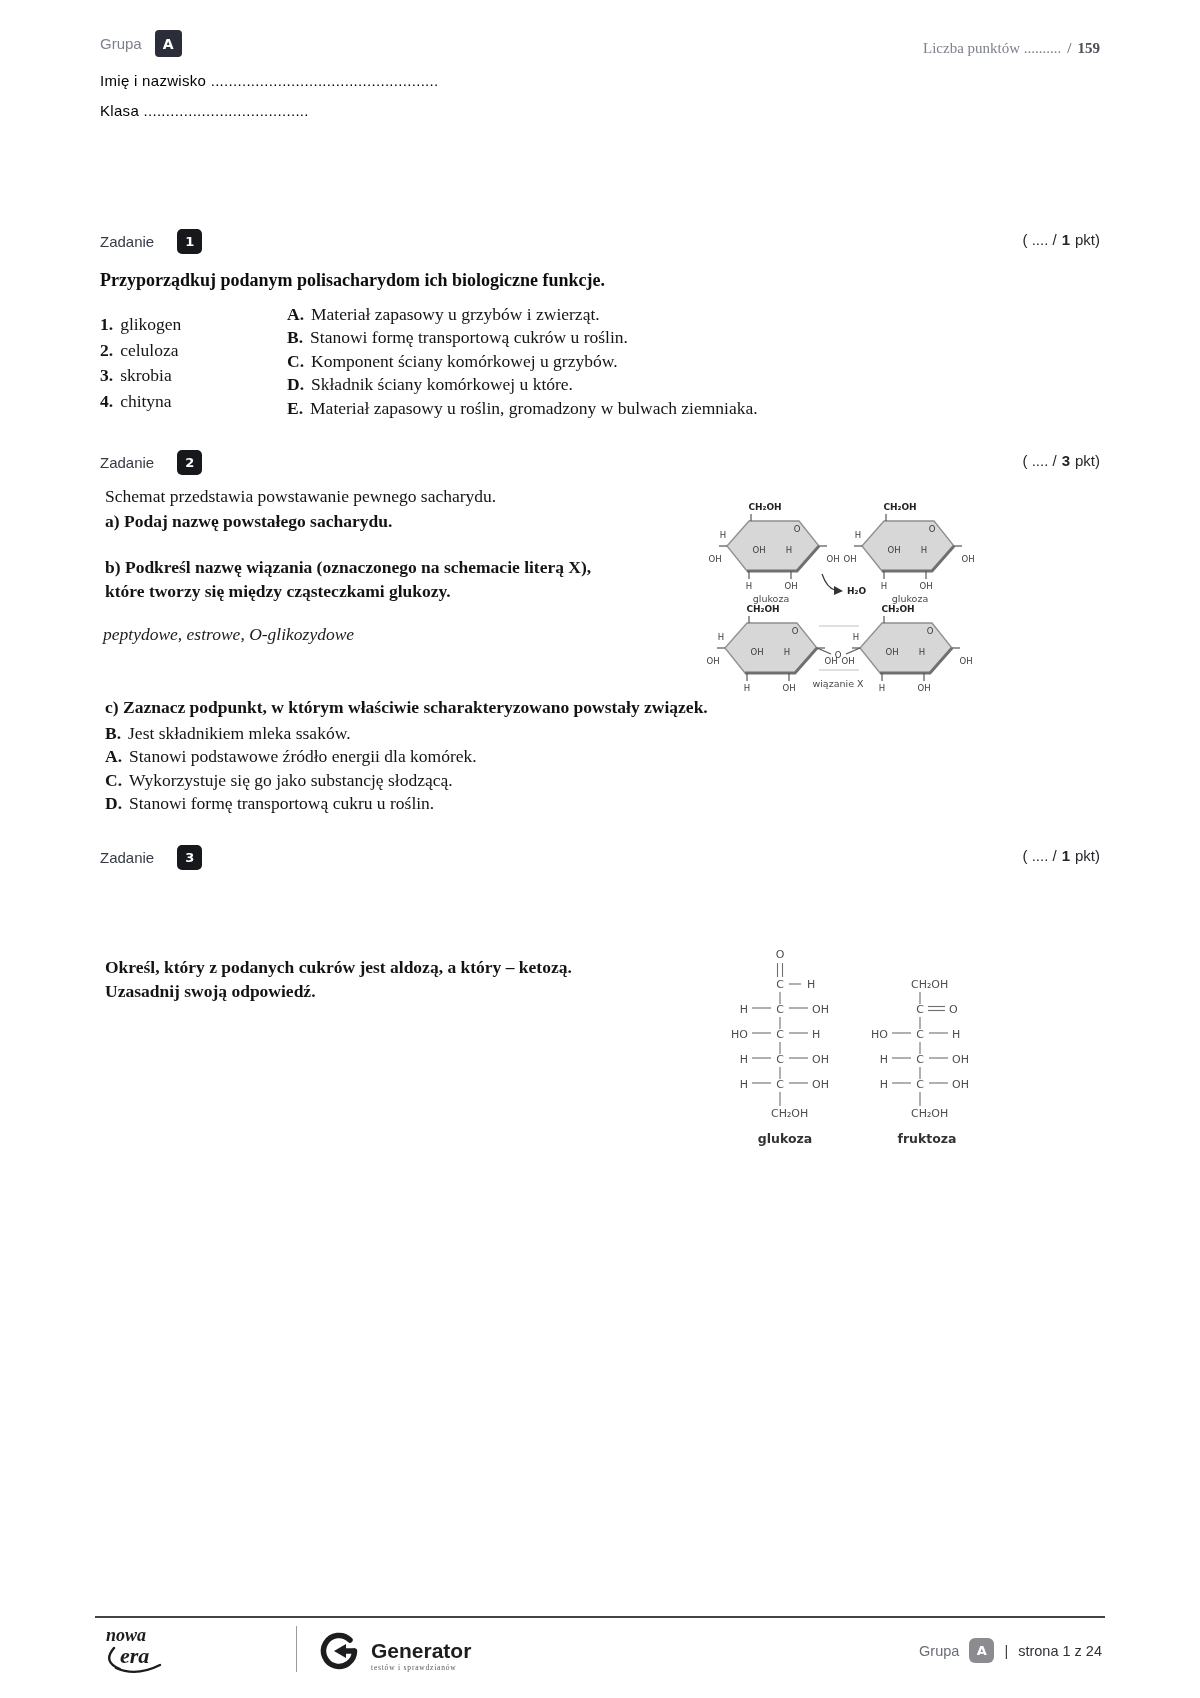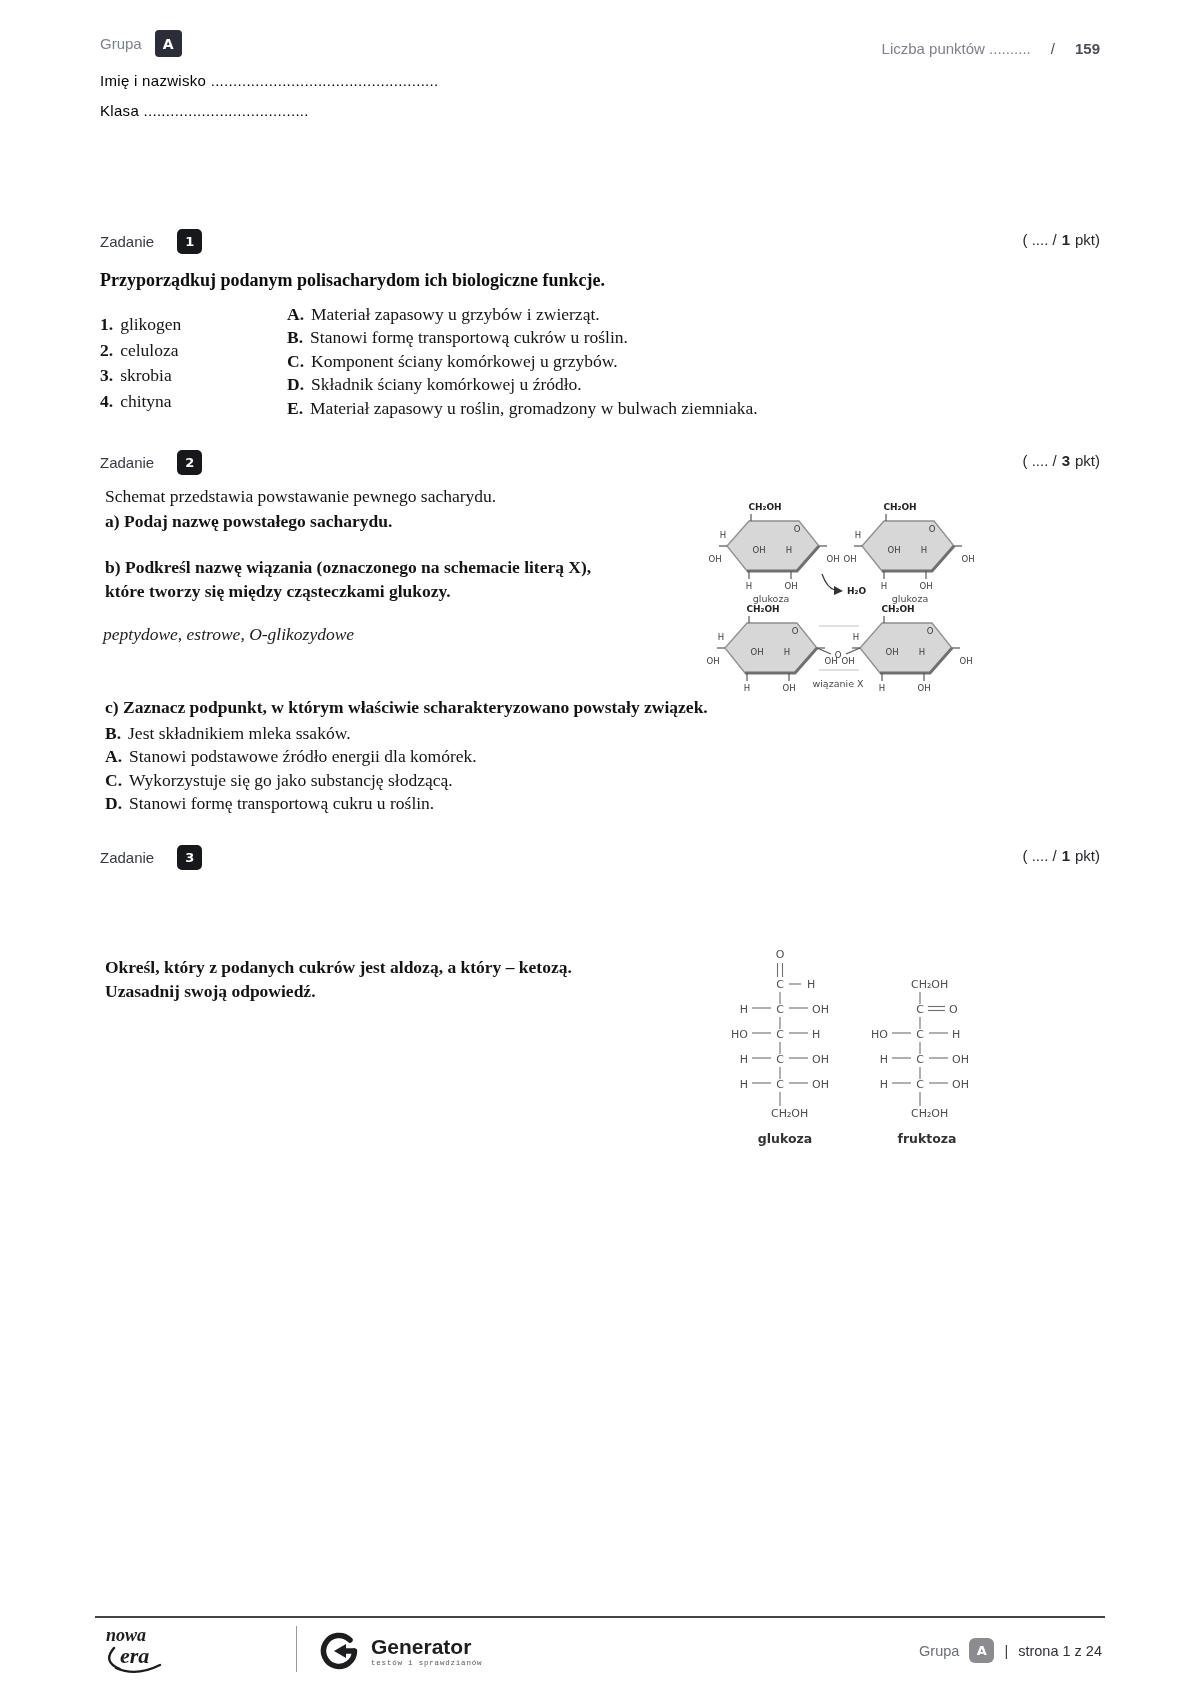--- a/index.html
+++ b/index.html
@@ -10,22 +10,22 @@
   
   .hdr-left{position:absolute;left:100px;top:30px}
   .hdr-row1{display:flex;align-items:center;gap:13px}
   .hdr-label{font-family:"Liberation Sans",sans-serif;font-size:15px;color:#7d818b}
   .grp-badge{width:27px;height:27px;background:#2b2e39;color:#fff;border-radius:4px;
              display:flex;align-items:center;justify-content:center;
              font-family:"DejaVu Sans",sans-serif;font-size:14px;font-weight:700}
   .hdr-line{font-family:Liberation Sans, sans-serif;font-size:15px;color:#000000;letter-spacing:.3px}
   .hdr-line.l2{margin-top:15px}
   .hdr-line.l3{margin-top:13px}
-  .hdr-points{position:absolute;right:100px;top:40px;font-family:Liberation Sans, sans-serif;
-              font-size:15px;color:#7d818b;display:flex;gap:20px;align-items:flex-end}
+  .hdr-points{position:absolute;right:100px;top:40px;font-family:Liberation Serif, serif;
+              font-size:15px;color:#7d818b;display:flex;gap:6px;align-items:flex-end}
   .hdr-points .dark{color:#4a4e57}
   .hdr-points b{color:#4a4e57;font-weight:700}
 
   
   .task{position:absolute;left:100px;width:1000px}
   .t-head{display:flex;align-items:center;gap:23px;font-family:"Liberation Sans",sans-serif;
           font-size:15px;color:#363a44}
   .t-badge{width:25px;height:25px;background:#17181c;color:#fff;border-radius:5px;
            display:flex;align-items:center;justify-content:center;
            font-family:"DejaVu Sans",sans-serif;font-size:13px;font-weight:700}
@@ -57,23 +57,23 @@
   .dg{font-family:"DejaVu Sans",sans-serif;font-size:8.5px;fill:#3d3d3d}
   .dg.b{font-weight:700;fill:#222;font-size:9px}
   .dg.cap{font-size:9.5px;fill:#4a4a4a}
   .fm{font-family:"DejaVu Sans",sans-serif;font-size:11px;fill:#4d4d4d}
   .fm.cap{font-size:12.5px;font-weight:700;fill:#333}
 
   
   .f-line{position:absolute;left:95px;right:95px;top:1616px;border-top:2px solid #434347}
   .f-brand{position:absolute;left:100px;top:1624px}
   .f-div{position:absolute;left:296px;top:1626px;height:46px;width:1px;background:#9a9a9e}
-  .f-gen{position:absolute;left:318px;top:1630px;display:flex;gap:11px;align-items:center}
+  .f-gen{position:absolute;left:318px;top:1630px;display:flex;gap:11px;align-items:flex-end}
   .f-gen-name{font-family:"Liberation Sans",sans-serif;font-size:21px;font-weight:700;color:#1d1d20;line-height:22px}
-  .f-gen-sub{font-family:Liberation Mono, monospace;font-size:7.5px;color:#55585e;letter-spacing:.8px;margin-top:1px}
+  .f-gen-sub{font-family:Liberation Serif, serif;font-size:7.5px;color:#55585e;letter-spacing:.8px;margin-top:1px}
   .f-right{position:absolute;right:98px;top:1638px;display:flex;align-items:center;gap:10px;
            font-family:"Liberation Sans",sans-serif;font-size:14.5px}
   .f-right .lab{color:#6a6e76}
   .f-badge{width:25px;height:25px;background:#8b8b90;color:#fff;border-radius:6px;
            display:flex;align-items:center;justify-content:center;
            font-family:"DejaVu Sans",sans-serif;font-size:13px;font-weight:700}
   .f-right .pipe{color:#3c3c40}
   .f-right .pageinfo{color:#2f3136}
 </style>
 </head>
@@ -110,21 +110,21 @@
       <div class="t1-terms">
         <div class="li"><b>1.</b><span>glikogen</span></div>
         <div class="li"><b>2.</b><span>celuloza</span></div>
         <div class="li"><b>3.</b><span>skrobia</span></div>
         <div class="li"><b>4.</b><span>chityna</span></div>
       </div>
       <div class="t1-funcs">
         <div class="li"><b>A.</b><span>Materiał zapasowy u grzybów i zwierząt.</span></div>
         <div class="li"><b>B.</b><span>Stanowi formę transportową cukrów u roślin.</span></div>
         <div class="li"><b>C.</b><span>Komponent ściany komórkowej u grzybów.</span></div>
-        <div class="li"><b>D.</b><span>Składnik ściany komórkowej u źródło.</span></div>
+        <div class="li"><b>D.</b><span>Składnik ściany komórkowej u które.</span></div>
         <div class="li"><b>E.</b><span>Materiał zapasowy u roślin, gromadzony w bulwach ziemniaka.</span></div>
       </div>
     </div>
   </div>
 
   <div class="task t2">
     <div class="t-head">
       <span>Zadanie</span>
       <span class="t-badge">2</span>
     </div>

